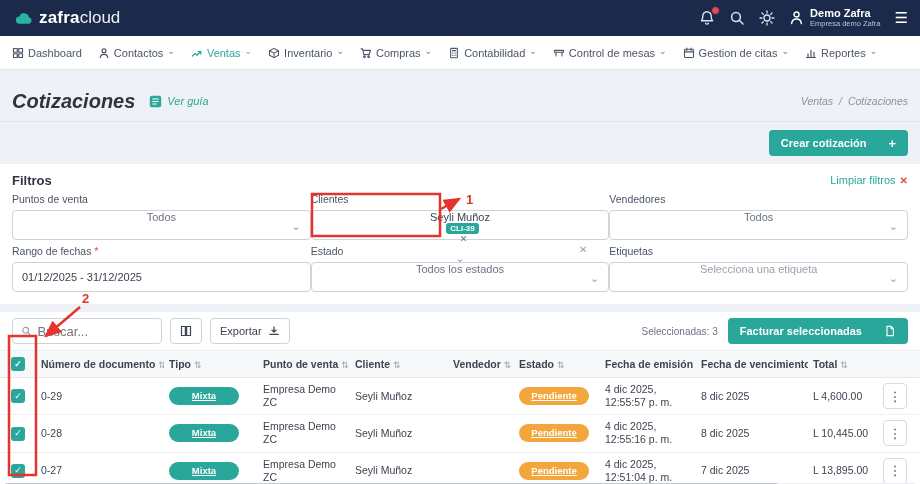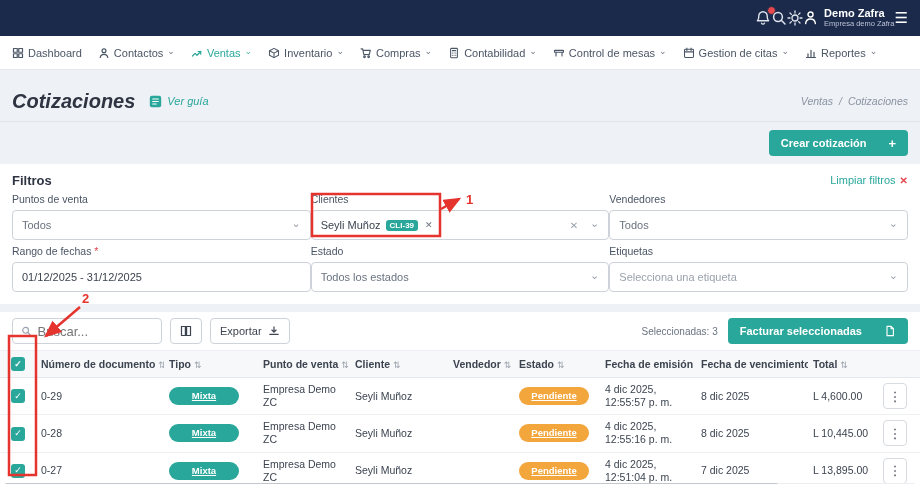--- a/index.html
+++ b/index.html
@@ -4,21 +4,21 @@
 <style>
   *{box-sizing:border-box;margin:0;padding:0;}
   html,body{width:920px;height:484px;}
   body{font-family:"Liberation Sans",sans-serif;background:#eef1f5;position:relative;overflow:hidden;color:#3c4450;}
 
   
   .topbar{height:36px;background:#1b2a4a;display:flex;align-items:center;padding:0 12px;color:#fff;}
   .brand{display:flex;align-items:center;gap:5px;font-size:17px;cursor:pointer;}
   .brand .bold{font-weight:bold;letter-spacing:.2px;}
   .brand .light{font-weight:normal;opacity:.92;}
-  .topbar-right{margin-left:auto;display:flex;align-items:center;gap:0;}
+  .topbar-right{margin-left:auto;display:flex;align-items:center;gap:14px;}
   .icon-btn{position:relative;display:flex;align-items:center;justify-content:center;color:#dfe4ee;cursor:pointer;}
   .badge-dot{position:absolute;top:-4px;right:-5px;width:9px;height:9px;background:#e5484d;border-radius:50%;border:1px solid #1b2a4a;}
   .user-block{display:flex;align-items:center;gap:6px;cursor:pointer;}
   .user-texts{display:flex;flex-direction:column;line-height:1.15;}
   .user-name{font-size:11px;font-weight:bold;}
   .user-company{font-size:7.5px;color:#b9c2d6;}
   .menu-glyph{font-size:15px;color:#fff;}
 
   
   .mainnav{height:34px;background:#fff;border-bottom:1px solid #e4e7eb;display:flex;align-items:center;padding:0 12px;gap:16px;}
@@ -44,21 +44,21 @@
   .filters-panel{background:#fff;padding:8px 12px 12px;}
   .filters-head{display:flex;align-items:center;height:16px;}
   .filters-title{font-size:13px;font-weight:bold;color:#2e3442;}
   .clear-filters{margin-left:auto;color:#2aa79b;font-size:11px;cursor:pointer;display:flex;align-items:center;gap:4px;}
   .clear-filters .x{color:#e5484d;font-size:10px;font-weight:bold;}
   .filters-grid{display:grid;grid-template-columns:1fr 1fr 1fr;}
   .field label{display:block;font-size:10.5px;color:#4a5565;margin:5px 0 4px;height:13px;}
   .req{color:#e5484d;}
   .select,.date-input{height:30px;border:1px solid #ced3da;border-radius:4px;display:flex;align-items:center;
     padding:0 9px;font-size:11px;background:#fff;}
-  .select{color:#6a7380;cursor:pointer;}
+  .select{color:#6a7380;cursor:pointer;flex-direction:column;}
   .select .caret{color:#9aa2ad;font-size:11px;margin-top:-3px;}
   .push-right{margin-left:auto;}
   .select .clear-x{color:#9aa2ad;font-size:10px;margin-right:12px;cursor:pointer;}
   .chip-name{color:#3c4450;}
   .chip-code{background:#2aa79b;color:#fff;font-size:8px;border-radius:3px;padding:1px 4px;margin-left:5px;font-weight:bold;}
   .chip-x{margin-left:7px;color:#6a7380;font-size:9px;cursor:pointer;}
   .date-input{color:#3c4450;}
   .placeholder{color:#9aa2ad;}
 
   
@@ -88,20 +88,26 @@
   .hscroll{position:absolute;bottom:3px;left:4px;right:4px;height:7px;background:#eceef1;border-radius:4px;cursor:pointer;}
   .hscroll .thumb{height:7px;width:85%;background:#c2c7cd;border-radius:4px;cursor:grab;}
 
   
   .anno-layer{position:absolute;left:0;top:0;z-index:50;pointer-events:none;}
 </style>
 </head>
 <body>
 
 <div class="topbar">
+  <div class="brand">
+    <svg width="22" height="17" viewBox="0 0 17 16">
+      <path d="M5.5 13A3.5 3.5 0 0 1 5.2 6a4.6 4.6 0 0 1 8.9.9A3.1 3.1 0 0 1 13.6 13z" fill="#2ab3a3"></path>
+    </svg>
+    <span><span class="bold">zafra</span><span class="light">cloud</span></span>
+  </div>
   <div class="topbar-right">
     <div class="icon-btn">
       <svg width="16" height="16" viewBox="0 0 16 16" fill="none" stroke="currentColor" stroke-width="1.4" stroke-linecap="round" stroke-linejoin="round">
         <path d="M8 1.8a4.2 4.2 0 0 0-4.2 4.4c0 3-.8 3.8-1.4 4.5h11.2c-.6-.7-1.4-1.5-1.4-4.5A4.2 4.2 0 0 0 8 1.8z"></path>
           <path d="M6.6 13.2a1.5 1.5 0 0 0 2.8 0"></path>
       </svg>
       <span class="badge-dot"></span>
     </div>
     <div class="icon-btn">
       <svg width="16" height="16" viewBox="0 0 16 16" fill="none" stroke="currentColor" stroke-width="1.5" stroke-linecap="round">

